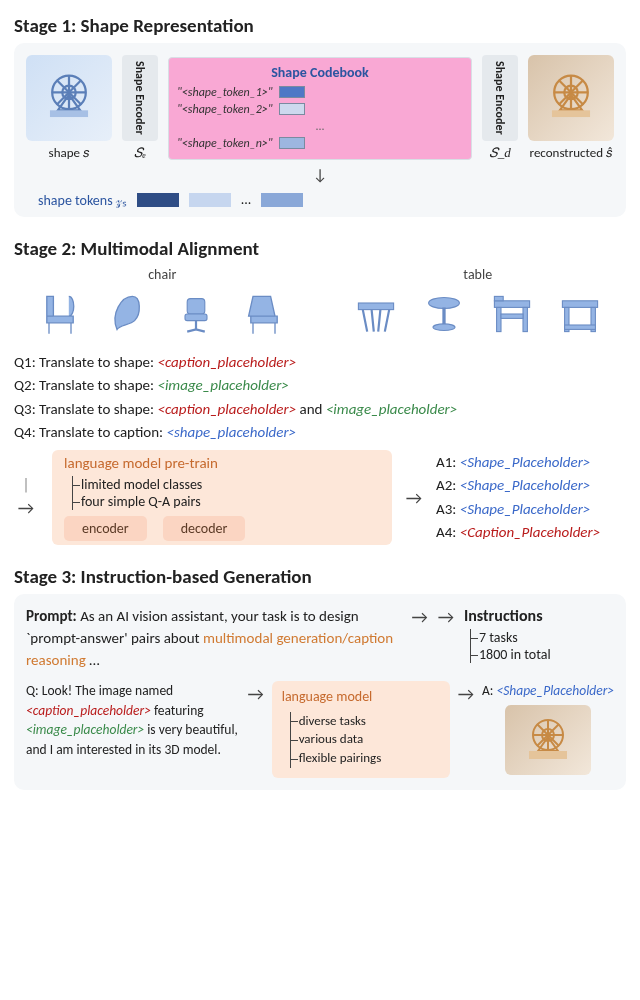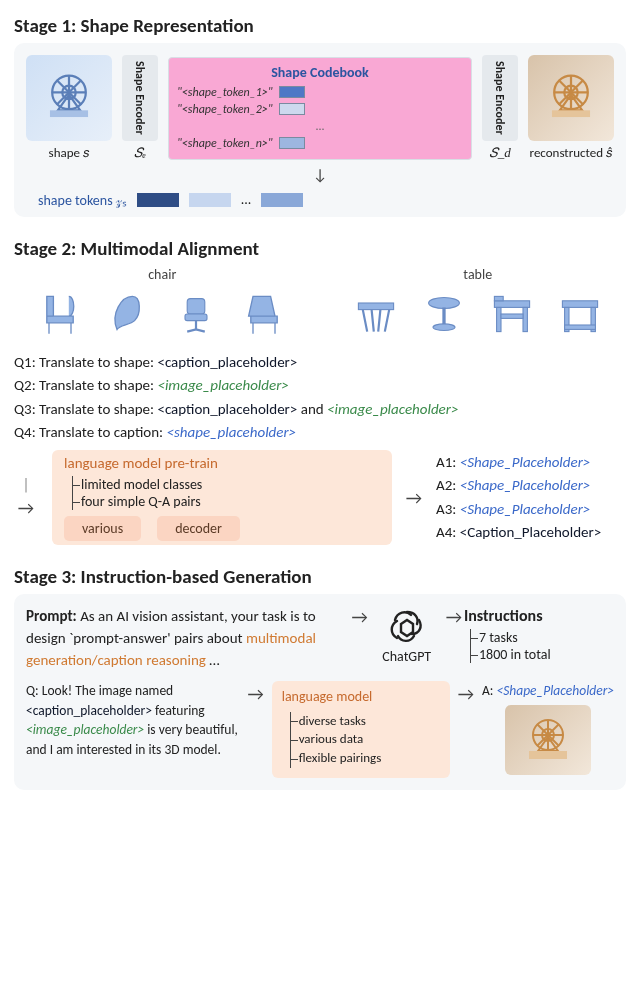--- a/index.html
+++ b/index.html
@@ -52,39 +52,39 @@
   .token { width:42px; height:14px; }
 
   
   .panel2 { background:#fff; }
   .shape-row { display:flex; gap:19px; align-items:flex-end; margin:4px 0 8px; }
   .shape-group { flex:1; display:flex; flex-direction:column; align-items:center; gap:2px;}
   .shape-group .lbl { color:#444; font-size:14px; }
   .mini-shapes { display:flex; gap:10px; justify-content:center; }
   .mini { width:58px; height:58px; border-radius:4px; display:flex; align-items:center; justify-content:center;}
   .qa-list { font-size:15px; line-height:1.55; margin:6px 0;}
-  .ph-cap { color:#0f172a; }
+  .ph-cap { color:#b91c1c; font-style:italic;}
   .ph-img { color:#3a8a4a; font-style:italic;}
   .ph-shape { color:#3b69c9; font-style:italic;}
   .align-row { display:flex; gap:14px; align-items:center; margin-top:6px;}
   .arrow-col { width:24px; display:flex; flex-direction:column; align-items:center; gap:4px; color:#666;}
   .lm-box { flex:1; background:#fde7d9; border-radius:6px; padding:4px 12px;}
   .lm-title { color:#c66a2e; font-size:15px; }
   .tree { border-left:1.5px solid #444; margin:4px 0 4px 8px; padding-left:8px; font-size:14px;}
   .tree div { position:relative; }
   .tree div::before { content:""; position:absolute; left:-9px; top:50%; width:8px; border-top:1.5px solid #444;}
   .sub-boxes { display:flex; gap:16px; margin-top:6px;}
   .sub-box { background:#fbd5c2; border-radius:5px; padding:4px 18px; font-size:14px; color:#5b3a26;}
   .ans-col { width:190px; font-size:15px; line-height:1.55;}
 
   
   .panel3 {
     background:#f5f7f9; border-radius:10px; padding:12px 12px;
   }
-  .prompt-row { display:flex; gap:2px; align-items:flex-start;}
+  .prompt-row { display:flex; gap:10px; align-items:flex-start;}
   .prompt-box { flex:1; font-size:15px; line-height:1.45;}
   .prompt-em { color:#d07a32; }
   .gpt-col { width:74px; display:flex; flex-direction:column; align-items:center; gap:2px; font-size:14px;}
   .knot { width:40px; height:40px;}
   .instr-col { width:150px; font-size:15px;}
   .instr-title { font-weight:700; font-size:16px; }
   .instr-tree { border-left:1.5px solid #444; margin:4px 0 0 6px; padding-left:8px; font-size:14px;}
   .instr-tree div::before { content:""; position:absolute; left:-9px; top:50%; width:8px; border-top:1.5px solid #444;}
   .instr-tree div{position:relative;}
   .q3 { font-size:13.5px; line-height:1.45; margin-top:10px; display:flex; gap:8px; align-items:flex-start;}
@@ -260,21 +260,21 @@
         <span>│</span>
         <span class="arrow">→</span>
       </div>
       <div class="lm-box">
         <div class="lm-title">language model pre-train</div>
         <div class="tree">
           <div>limited model classes</div>
           <div>four simple Q-A pairs</div>
         </div>
         <div class="sub-boxes">
-          <div class="sub-box">various</div>
+          <div class="sub-box">encoder</div>
           <div class="sub-box">decoder</div>
         </div>
       </div>
       <span class="arrow">→</span>
       <div class="ans-col">
         <div><span>A1: </span><span class="ph-shape">&lt;Shape_Placeholder&gt;</span></div>
         <div><span>A2: </span><span class="ph-shape">&lt;Shape_Placeholder&gt;</span></div>
         <div><span>A3: </span><span class="ph-shape">&lt;Shape_Placeholder&gt;</span></div>
         <div><span>A4: </span><span class="ph-cap">&lt;Caption_Placeholder&gt;</span></div>
       </div>
@@ -283,33 +283,20 @@
 </div>
 
 <div class="stage">
   <div class="stage-title">Stage 3: Instruction-based Generation</div>
   <div class="panel3">
     <div class="prompt-row">
       <div class="prompt-box">
         <b>Prompt: </b><span>As an AI vision assistant, your task is to design `prompt-answer' pairs about </span><span class="prompt-em">multimodal generation/caption reasoning</span><span> …</span>
       </div>
       <span class="arrow">→</span>
-      <div class="gpt-col">
-        <svg class="knot" viewBox="0 0 40 40">
-          <g fill="none" stroke="#222" stroke-width="2.4" stroke-linecap="round">
-            <path d="M20 6c8 0 12 6 10 12"></path>
-              <path d="M32 14c4 7 0 14-7 14"></path>
-            <path d="M27 30c-4 7-13 6-16 0"></path>
-              <path d="M10 32c-7-4-7-13 0-17"></path>
-            <path d="M8 14c2-8 11-10 16-5"></path>
-              <path d="M14 18l6-4 6 4v8l-6 4-6-4z"></path>
-          </g>
-        </svg>
-        <span>ChatGPT</span>
-      </div>
       <span class="arrow">→</span>
       <div class="instr-col">
         <div class="instr-title">Instructions</div>
         <div class="instr-tree">
           <div>7 tasks</div>
           <div>1800 in total</div>
         </div>
       </div>
     </div>
 

